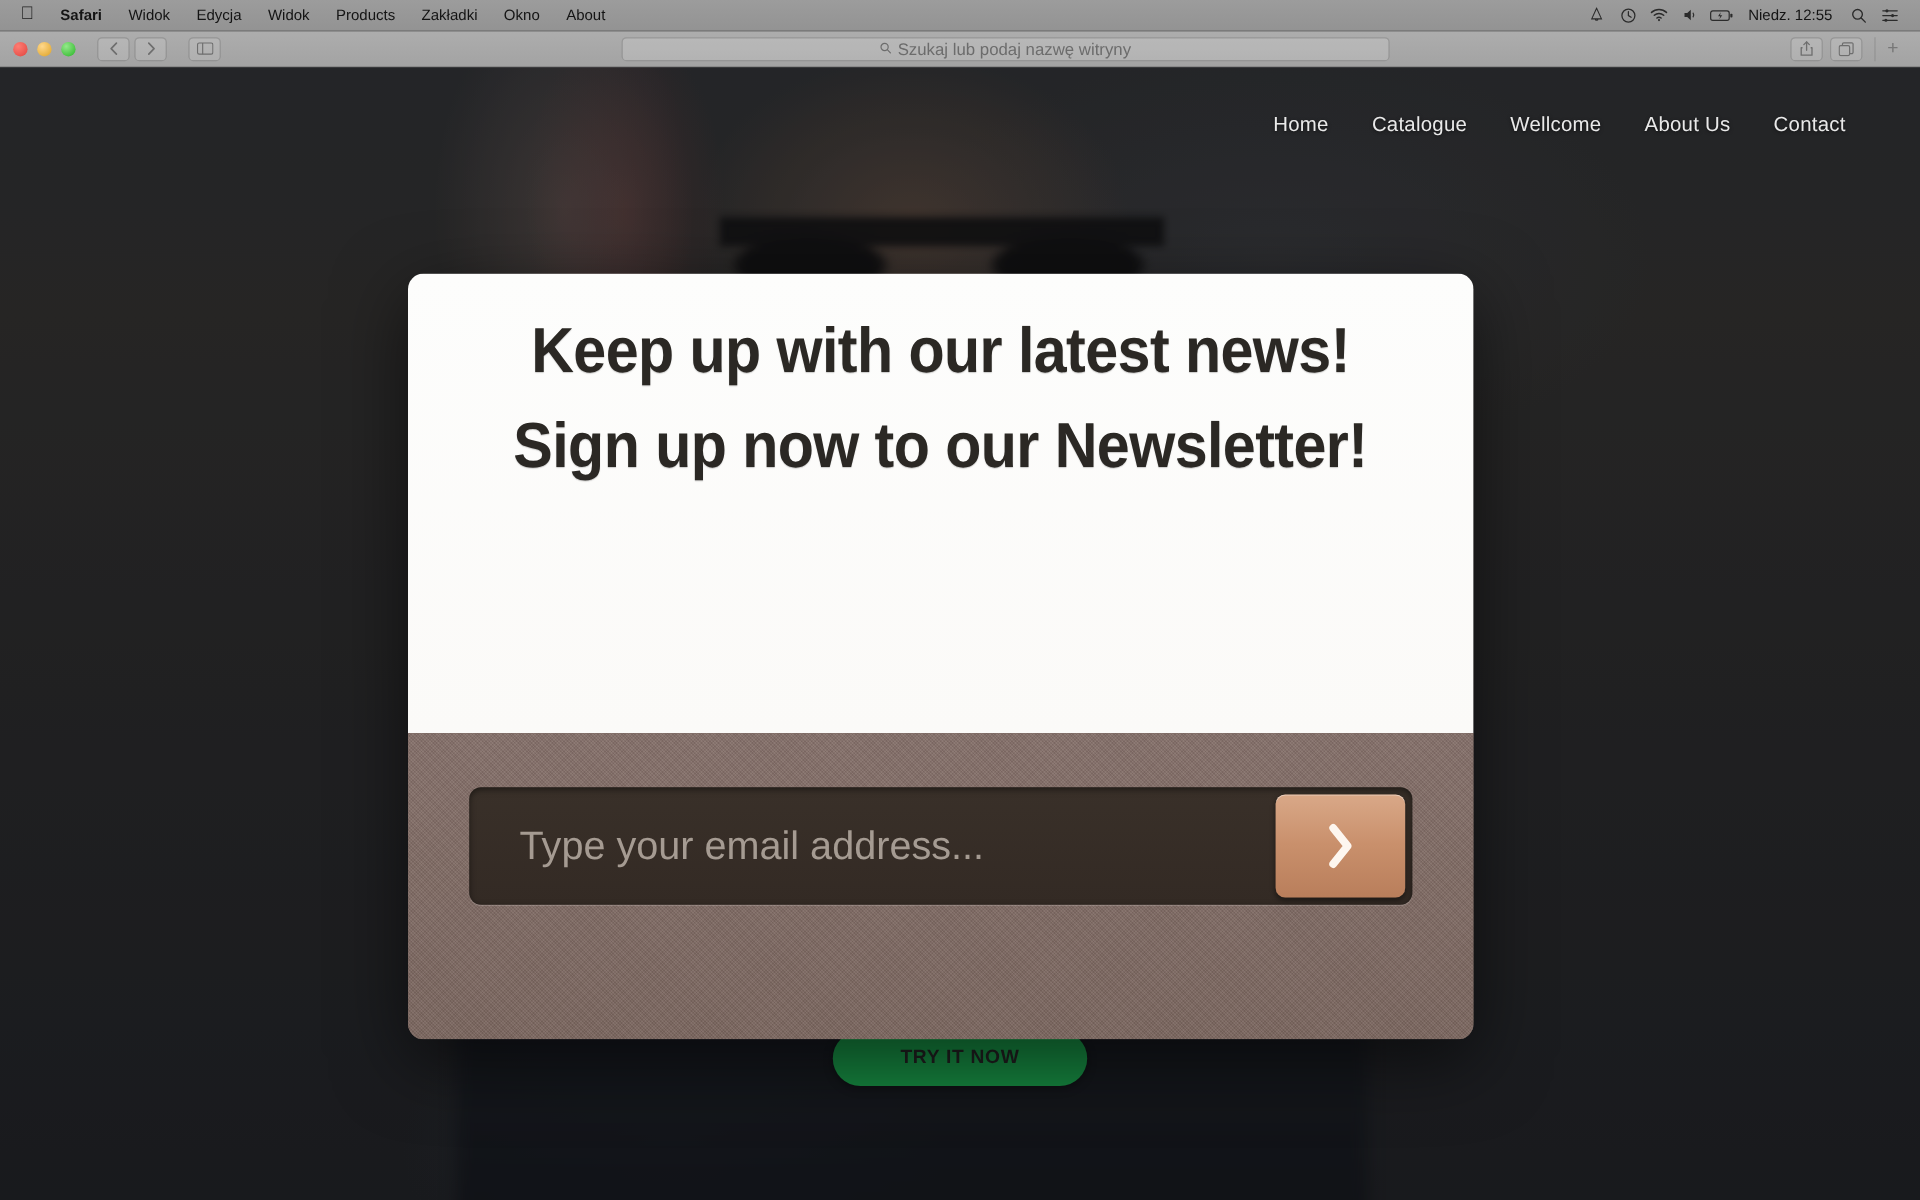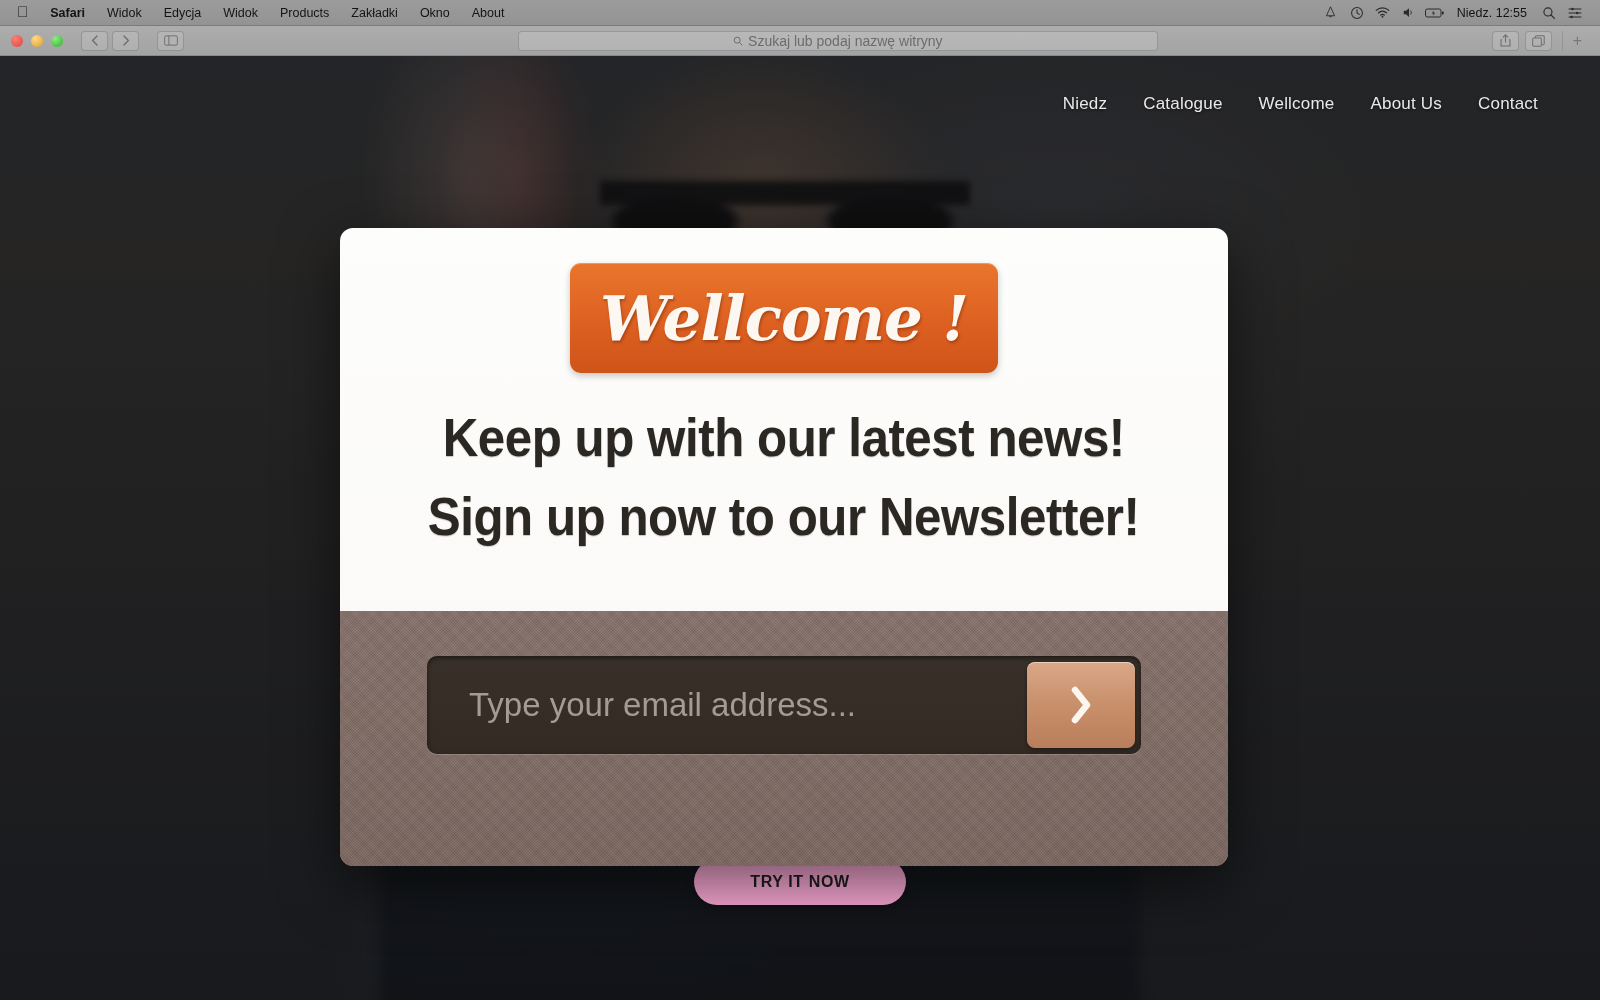--- a/index.html
+++ b/index.html
@@ -143,21 +143,21 @@
     color: rgba(228,228,228,0.62);
     text-shadow: 0 3px 10px rgba(0,0,0,0.35);
     z-index: 4;
     white-space: nowrap;
   }
 
   .try-btn {
     position: absolute; top: 803px; left: 50%;
     transform: translateX(-50%);
     width: 212px; height: 46px;
-    background: #f9a8d4;
+    background: #15803d;
     border-radius: 24px;
     display: flex; align-items: center; justify-content: center;
     font-size: 16px; font-weight: bold; color: #1f1f1f;
     letter-spacing: 0.6px;
     z-index: 4;
     box-shadow: 0 2px 8px rgba(0,0,0,0.35);
   }
 
   
   .modal {
@@ -207,21 +207,21 @@
     height: 255px;
     background-color: #7e6a62;
     background-image:
       repeating-linear-gradient(45deg, rgba(255,255,255,0.045) 0 1px, rgba(0,0,0,0.045) 1px 2px),
       repeating-linear-gradient(-45deg, rgba(255,255,255,0.035) 0 1px, rgba(0,0,0,0.035) 1px 2px),
       linear-gradient(to bottom, #85706a 0%, #7a665e 100%);
     display: flex; align-items: flex-start; justify-content: center;
     padding-top: 45px;
   }
   .signup-form {
-    width: 714px; height: 98px;
+    width: 786px; height: 98px;
     background: linear-gradient(to bottom, #393029 0%, #332a24 100%);
     border-radius: 10px;
     box-shadow: inset 0 2px 5px rgba(0,0,0,0.5), 0 1px 0 rgba(255,255,255,0.16);
     display: flex; align-items: center;
     padding: 6px;
   }
   .email-input {
     flex: 1; height: 100%;
     background: transparent; border: none; outline: none;
     font-family: "Liberation Sans Narrow", "Liberation Sans", sans-serif;
@@ -366,36 +366,33 @@
 </div>
 
 <div class="page">
 
   <div class="hero-photo"></div>
   <div class="sunglasses"></div>
   <div class="jacket"></div>
   <div class="hero-dim"></div>
 
   <nav class="site-nav">
-    <a class="nav-link">Niedz</a>
+    <a class="nav-link">Home</a>
     <a class="nav-link">Catalogue</a>
     <a class="nav-link">Wellcome</a>
     <a class="nav-link">About Us</a>
     <a class="nav-link">Contact</a>
   </nav>
 
   <h1 class="hero-heading">Your Design</h1>
 
   <div class="try-btn">TRY IT NOW</div>
 
   <div class="modal">
     <div class="modal-top">
-      <div class="welcome-banner">
-        <span class="welcome-text">Wellcome !</span>
-      </div>
       <div class="modal-line line1">Keep up with our latest news!</div>
       <div class="modal-line line2">Sign up now to our Newsletter!</div>
     </div>
     <div class="modal-bottom">
       <form class="signup-form">
         <input class="email-input" type="text" placeholder="Type your email address..." style="">
         <button class="submit-btn" type="button">
           <span class="chevron">
             <svg width="22" height="38" viewBox="0 0 22 38">
                 <path d="M5 4 L17 19 L5 34" fill="none" stroke="#fdf6ef" stroke-width="6.5" stroke-linecap="round" stroke-linejoin="round"></path>

